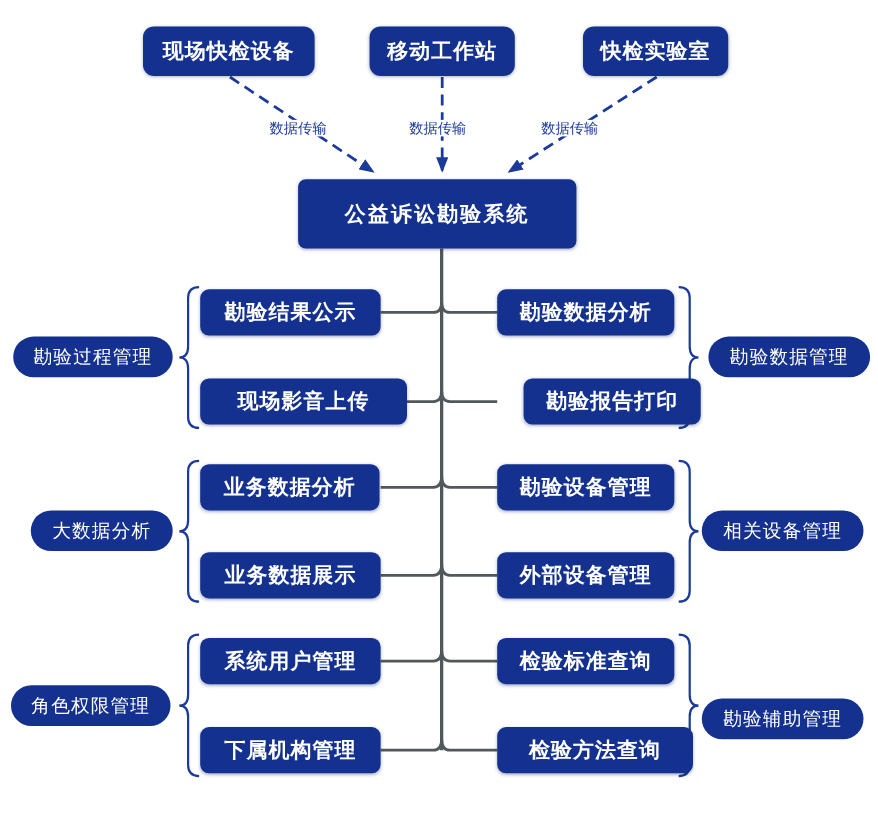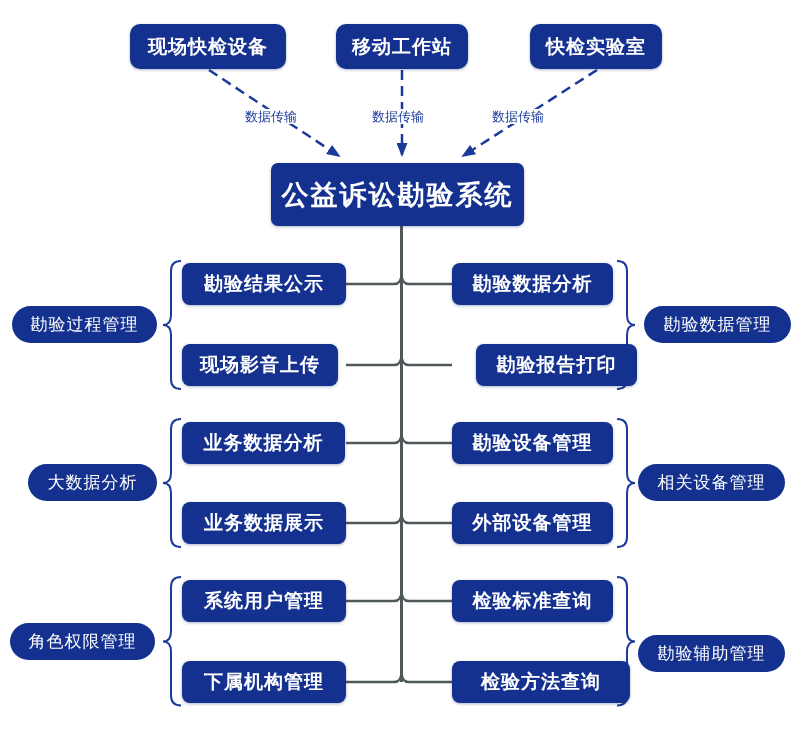--- a/index.html
+++ b/index.html
@@ -56,21 +56,21 @@
     letter-spacing: 1px;
     border-radius: 8px;
     box-shadow: 0 1px 3px rgba(20, 40, 100, 0.35);
     box-sizing: border-box;
     white-space: nowrap;
   }
   .node.source {
     border-radius: 10px;
   }
   .node.center {
-    font-size: 27px;
+    font-size: 19px;
     letter-spacing: 2px;
     border-radius: 7px;
   }
   .pill {
     position: absolute;
     background: var(--node-fill, #14318F);
     color: var(--node-text, #ffffff);
     display: flex;
     align-items: center;
     justify-content: center;
@@ -136,21 +136,21 @@
   <div class="node source" style="left:336px; top:24px; width:132px; height:45px;">移动工作站</div>
   <div class="node source" style="left:530px; top:24px; width:132px; height:45px;">快检实验室</div>
 
   <div class="edge-label" style="left:243px; top:109px;">数据传输</div>
   <div class="edge-label" style="left:370px; top:109px;">数据传输</div>
   <div class="edge-label" style="left:490px; top:109px;">数据传输</div>
 
   <div class="node center" style="left:271px; top:163px; width:253px; height:63px;">公益诉讼勘验系统</div>
 
   <div class="node" style="left:182px; top:263px; width:164px; height:42px;">勘验结果公示</div>
-  <div class="node" style="left:182px; top:344px; width:156px; height:42px;font-family:Liberation Mono, monospace;">现场影音上传</div>
+  <div class="node" style="left:182px; top:344px; width:188px; height:42px;font-family:Liberation Mono, monospace;">现场影音上传</div>
   <div class="pill" style="left:12px; top:306px; width:145px; height:37px;">勘验过程管理</div>
 
   <div class="node" style="left:452px; top:263px; width:161px; height:42px;">勘验数据分析</div>
   <div class="node" style="left:452px; top:344px; width:161px; height:42px;margin-left:24px;">勘验报告打印</div>
   <div class="pill" style="left:644px; top:306px; width:147px; height:37px;">勘验数据管理</div>
 
   <div class="node" style="left:182px; top:422px; width:163px; height:42px;">业务数据分析</div>
   <div class="node" style="left:182px; top:502px; width:164px; height:42px;">业务数据展示</div>
   <div class="pill" style="left:28px; top:464px; width:129px; height:37px;">大数据分析</div>
 

